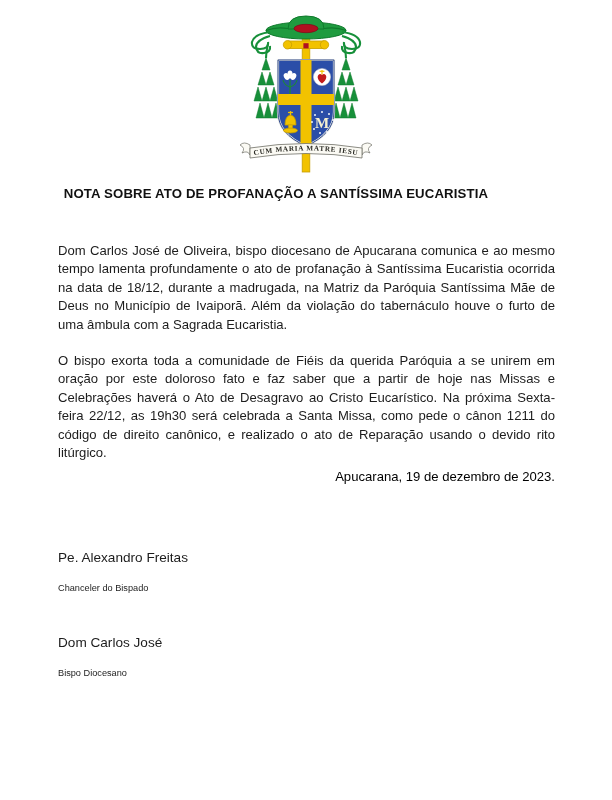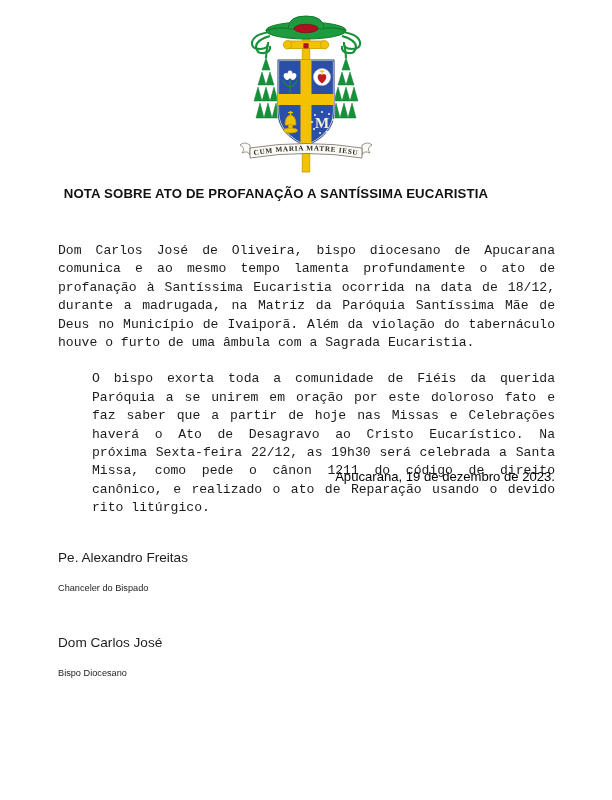--- a/index.html
+++ b/index.html
@@ -52,23 +52,22 @@
     top: 242px;
     width: 497px;
   }
   .para {
     font-size: 13.1px;
     line-height: 18.4px;
     text-align: justify;
     text-justify: inter-word;
     color: #1c1c1c;
     margin: 0 0 18px 0;
-    font-family: Liberation Mono, monospace;
-  }
-  .para:last-child { margin-bottom: 0; margin-left: 34px; }
+  }
+  .para:last-child { margin-bottom: 0; }
 
   .place-date {
     position: absolute;
     left: 58px;
     top: 468px;
     width: 497px;
     text-align: right;
     font-size: 13.1px;
     line-height: 18.4px;
     color: #000000;

